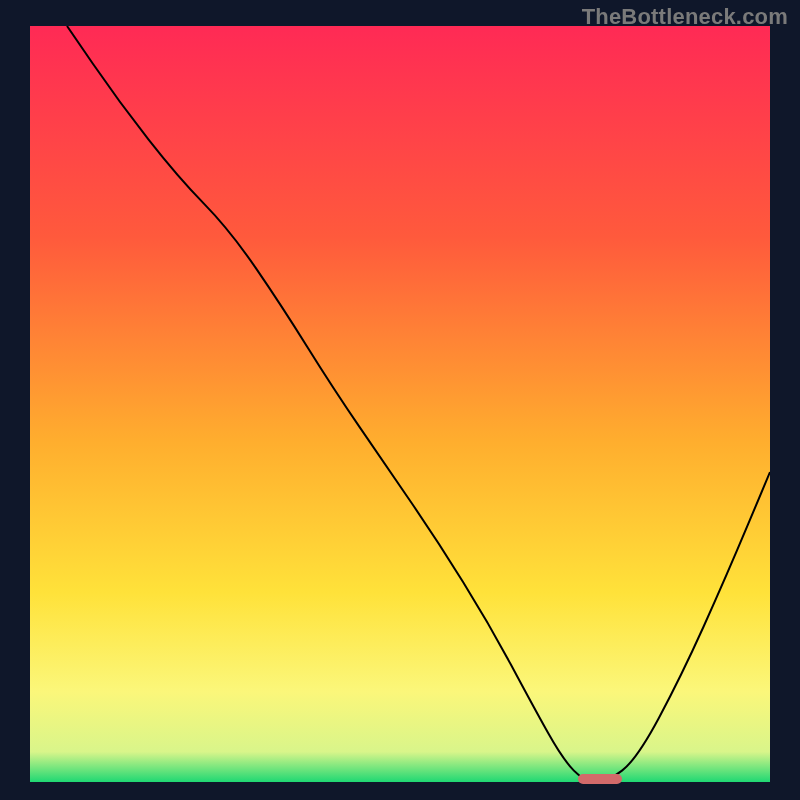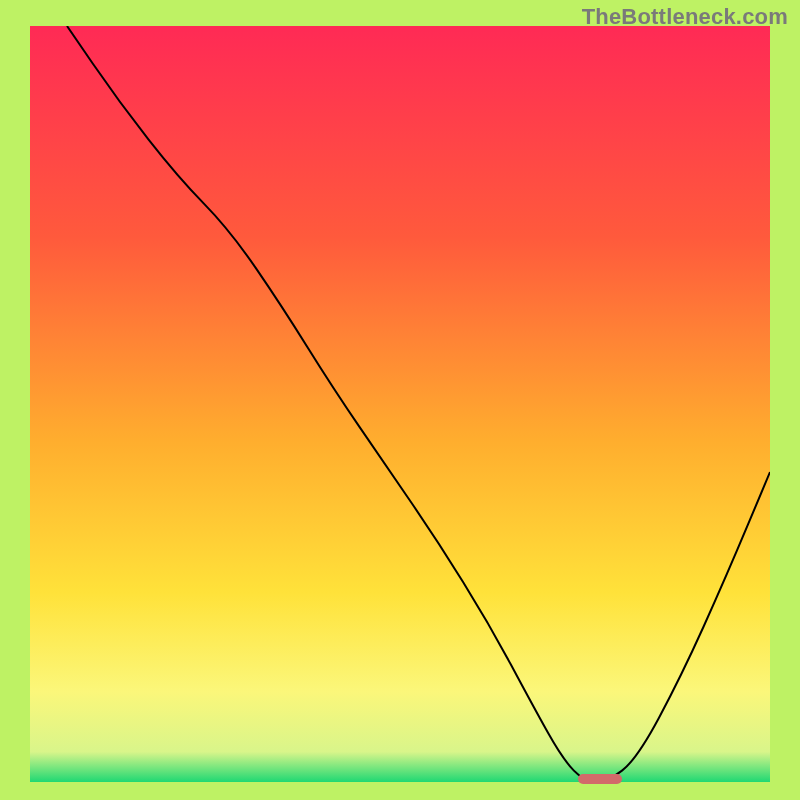--- a/index.html
+++ b/index.html
@@ -1,21 +1,21 @@
 <!DOCTYPE html>
 <html><head>
 <meta charset="utf-8">
 <style>
   * { margin: 0; padding: 0; box-sizing: border-box; }
   html, body { width: 800px; height: 800px; background: #000; overflow: hidden; }
   .frame {
     position: relative;
     width: 800px;
     height: 800px;
-    background: #bef264;
+    background: #0f172a;
   }
   .watermark {
     position: absolute;
     top: 4px;
     right: 12px;
     font-family: Arial, Helvetica, sans-serif;
     font-size: 22px;
     font-weight: 600;
     color: #7a7a7a;
     letter-spacing: 0.2px;

